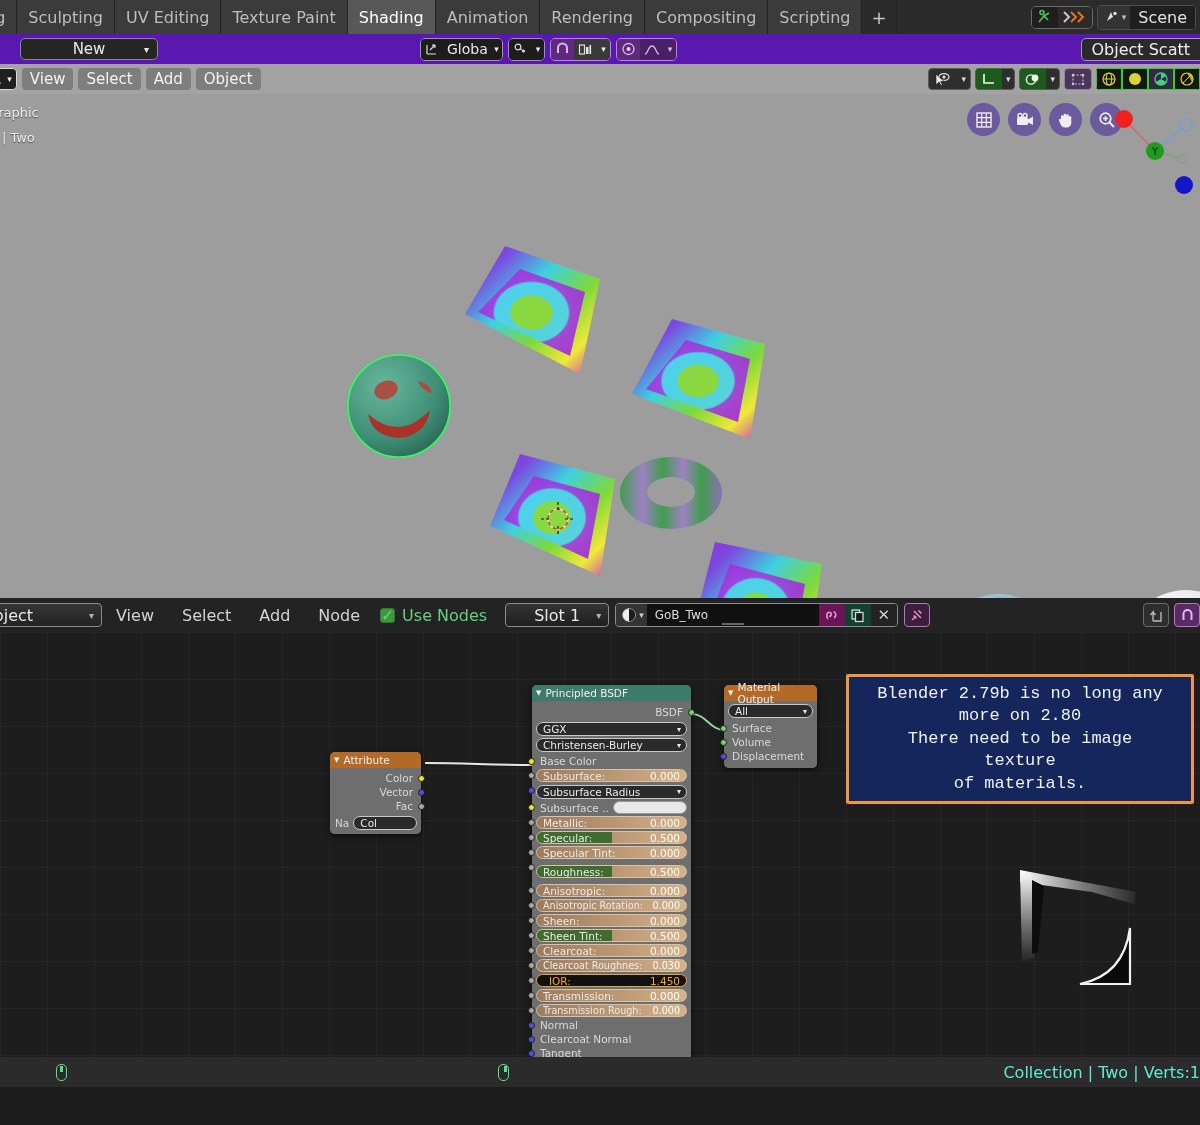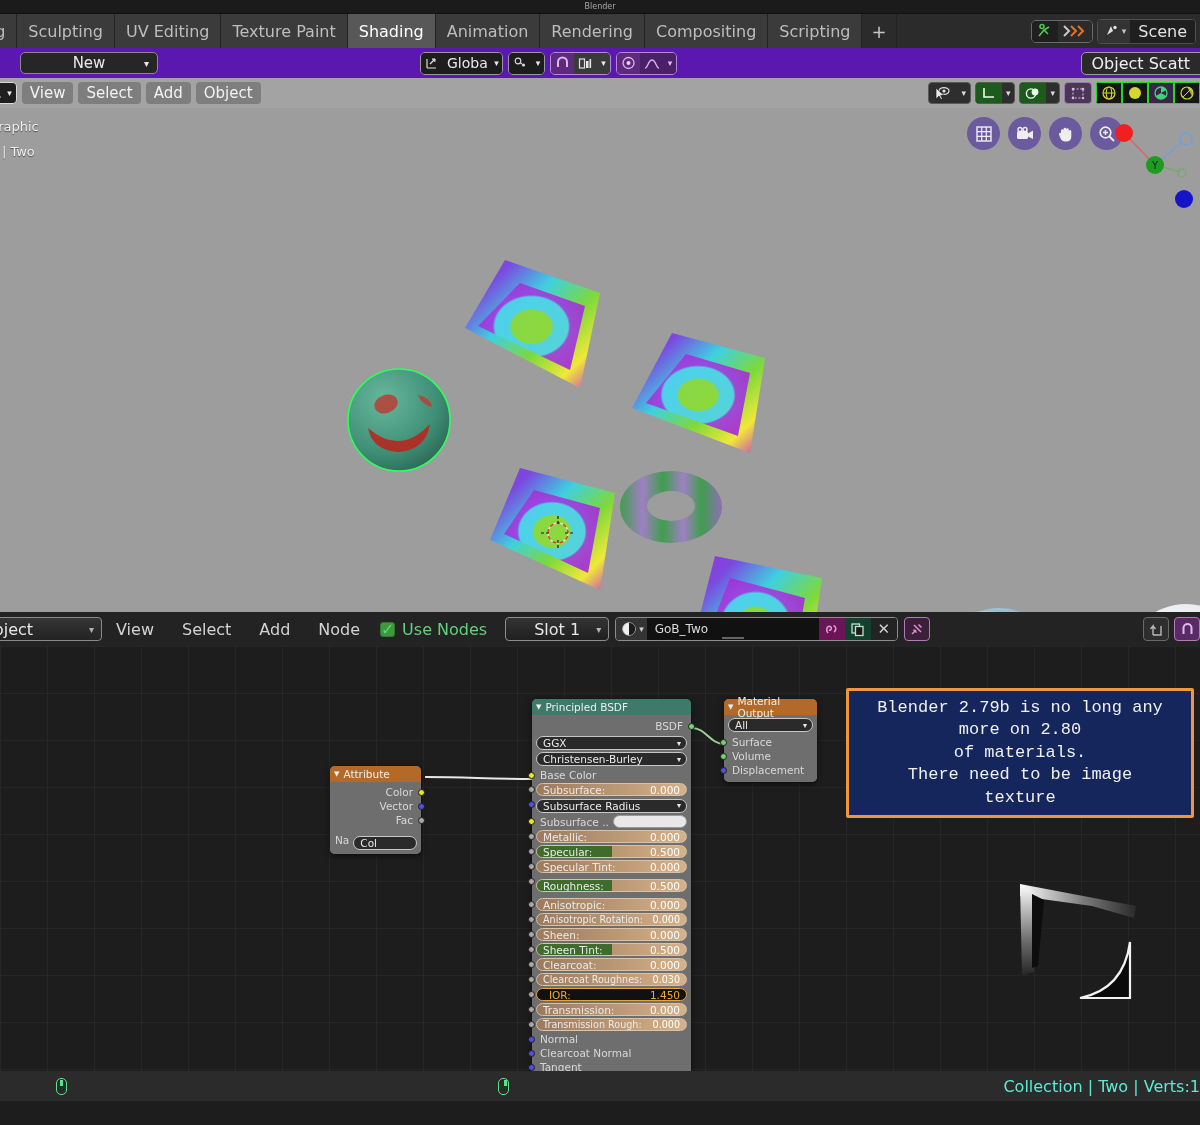--- a/index.html
+++ b/index.html
@@ -160,23 +160,20 @@
   .statusbar { height: 30px; background: #2b2b2b; display:flex; align-items:center; position:relative;}
   .status-right { margin-left:auto; color:#5eead4; font-size:16px; padding-right:0px; white-space:nowrap;}
   .mouse-icon { width:11px; height:17px; border:1.6px solid #5ce08a; border-radius:5px; position:relative;}
   .mouse-icon i { position:absolute; width:3px; height:6px; background:#5ce08a; top:1px; }
 </style>
 </head>
 <body>
 
 <div class="app">
 
-  <div class="titlebar">
-    <span>Blender</span>
-  </div>
 
   <div class="topbar">
     <div class="wstab first">
         <span>ng</span>
       </div>
     <div class="wstab">
         <span>Sculpting</span>
       </div>
     <div class="wstab">
         <span>UV Editing</span>
@@ -617,21 +614,21 @@
         <div class="sockrow">
           <span class="sock r" style="background:#5050e0;"></span>
           <span class="lbl r">Vector</span>
         </div>
         <div class="sockrow">
           <span class="sock r" style="background:#a8a8a8;"></span>
           <span class="lbl r">Fac</span>
         </div>
         <div style="display:flex; align-items:center; gap:4px; margin-top:3px;">
           <span class="lbl" style="padding-left:1px;">Na</span>
-          <div class="enumf" style="flex:1;margin-top:6px;">
+          <div class="enumf" style="flex:1;">
             <span>Col</span>
           </div>
         </div>
       </div>
     </div>
 
     <div class="node" style="left:532px; top:703px; width:159px; transform:translateY(-650px);">
       <div class="node-head" style="background:#3d7a6a;">
         <span style="font-size:7px;">▼</span>
         <span>Principled BSDF</span>
@@ -817,22 +814,22 @@
         <div class="sockrow">
           <span class="sock l" style="background:#5050e0;"></span>
           <span class="lbl">Displacement</span>
         </div>
       </div>
     </div>
 
     <div class="annot" style="left:846px; top:42px; width:348px;">
       <div>Blender 2.79b is no long any</div>
       <div>more on 2.80</div>
+      <div>There need to be image texture</div>
       <div>of materials.</div>
-      <div>There need to be image texture</div>
     </div>
 
     <svg style="position:absolute; left:1010px; top:230px;" width="140" height="130">
       <defs>
         <linearGradient id="gp1" x1="0" y1="0" x2="1" y2="0">
           <stop offset="0%" stop-color="#ffffff"></stop>
             <stop offset="55%" stop-color="#7a7a7a"></stop>
             <stop offset="100%" stop-color="#2a2a2a"></stop>
         </linearGradient>
         <linearGradient id="gp2" x1="0" y1="0" x2="0" y2="1">

